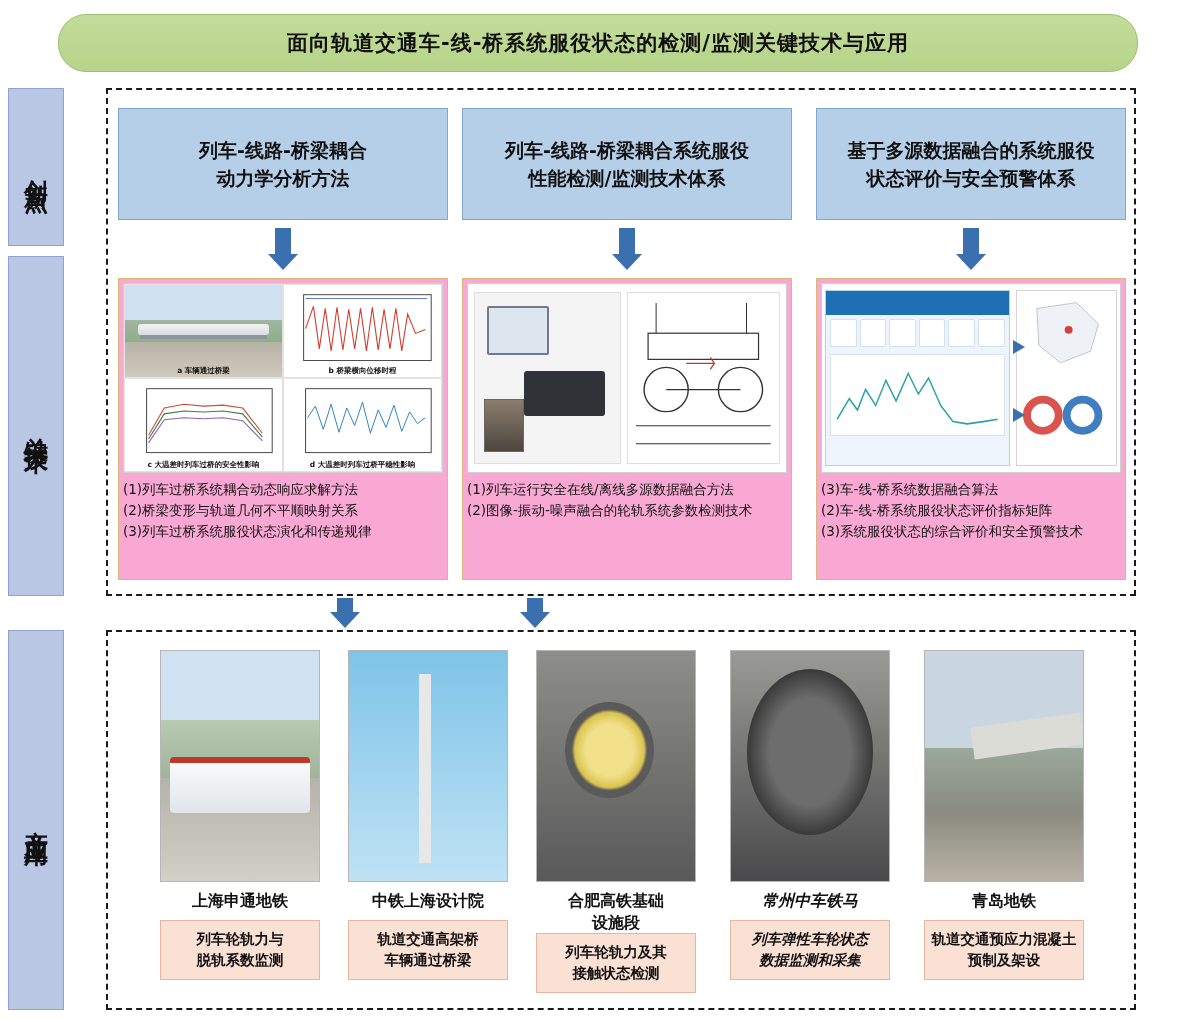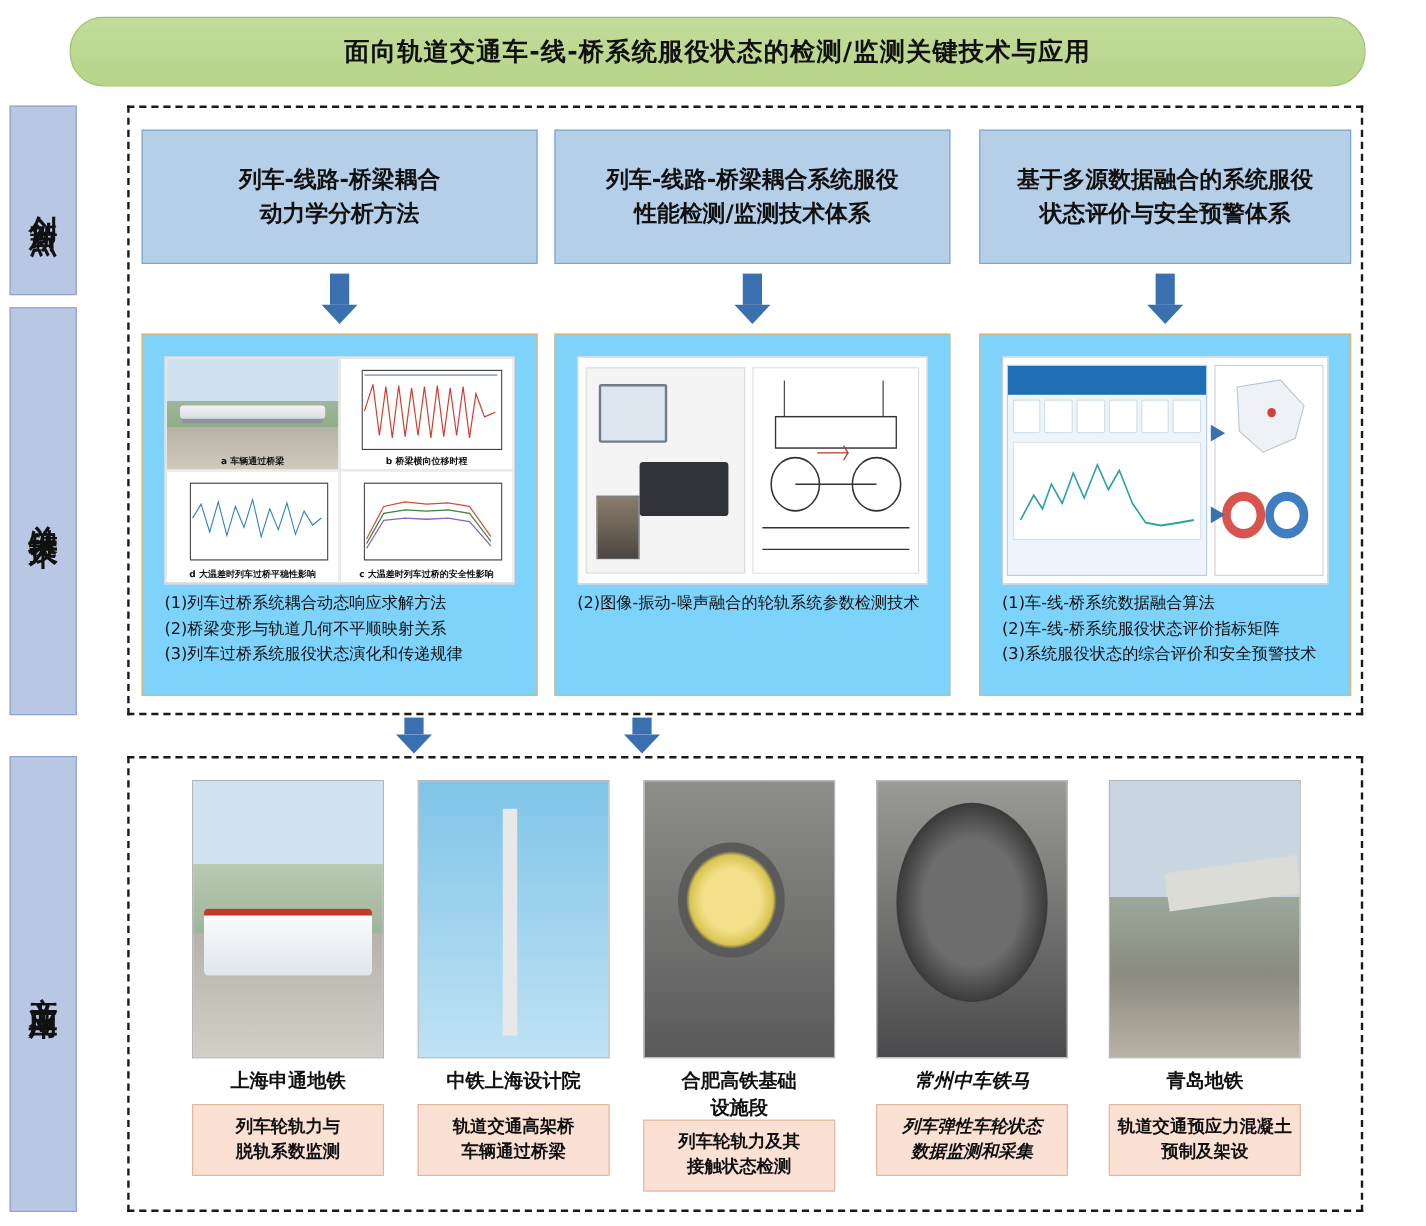--- a/index.html
+++ b/index.html
@@ -69,22 +69,22 @@
   #arrow-3{left:956px;top:228px;}
   .arrow-1 .stem,.arrow-down .stem{height:26px;}
 
   #arrow-b1{left:330px;top:598px;}
   #arrow-b2{left:520px;top:598px;}
   .arrow-b .stem{height:14px;}
 
   
   .keypanel{
     position:absolute;top:278px;height:302px;
-    background:#7dd3fc;border:1px solid #d9b778;box-sizing:border-box;
-    padding:18px;
+    background:#f9a8d4;border:1px solid #d9b778;box-sizing:border-box;
+    padding:4px;
   }
   #key-1{left:118px;width:330px;}
   #key-2{left:462px;width:330px;}
   #key-3{left:816px;width:310px;}
   .keypanel .imgzone{
     width:100%;height:190px;background:#fff;border:1px solid #cfcfcf;
     box-sizing:border-box;position:relative;overflow:hidden;
   }
   .keypanel .lines{margin-top:6px;}
   .keypanel .lines div{
@@ -245,33 +245,33 @@
             <rect x="20" y="10" width="130" height="68" fill="none" stroke="#444" stroke-width="1"></rect>
             <polyline points="22,45 30,22 36,66 42,24 48,68 54,23 60,67 66,25 72,66 78,24 84,68 90,23 96,67 102,25 108,66 114,24 120,68 126,30 134,50 144,46" fill="none" stroke="#d23b2f" stroke-width="1.1"></polyline>
             <line x1="22" y1="14" x2="146" y2="14" stroke="#2f56a8" stroke-width="0.8"></line>
           </svg>
           <div class="cap">b 桥梁横向位移时程</div>
         </div>
         <div class="plot">
           <svg width="100%" height="100%" viewBox="0 0 160 95" preserveAspectRatio="none">
             <rect x="0" y="0" width="160" height="95" fill="#ffffff"></rect>
             <rect x="22" y="10" width="128" height="66" fill="none" stroke="#444" stroke-width="1"></rect>
-            <polyline points="24,40 32,28 40,52 48,26 56,55 64,30 72,48 80,24 88,56 96,32 104,50 112,27 120,54 128,34 136,46 144,40" fill="none" stroke="#2f7fc1" stroke-width="1"></polyline>
-          </svg>
-          <div class="cap">d 大温差时列车过桥平稳性影响</div>
-        </div>
-        <div class="plot">
-          <svg width="100%" height="100%" viewBox="0 0 160 95" preserveAspectRatio="none">
-            <rect x="0" y="0" width="160" height="95" fill="#ffffff"></rect>
-            <rect x="22" y="10" width="128" height="66" fill="none" stroke="#444" stroke-width="1"></rect>
             <polyline points="24,58 40,30 60,26 80,28 100,27 120,30 140,56" fill="none" stroke="#cf4b3a" stroke-width="1.1"></polyline>
             <polyline points="24,62 40,36 60,33 80,34 100,33 120,36 140,60" fill="none" stroke="#3f7f3f" stroke-width="1.1"></polyline>
             <polyline points="24,66 40,42 60,40 80,41 100,40 120,43 140,64" fill="none" stroke="#8a63b8" stroke-width="1.1"></polyline>
           </svg>
           <div class="cap">c 大温差时列车过桥的安全性影响</div>
+        </div>
+        <div class="plot">
+          <svg width="100%" height="100%" viewBox="0 0 160 95" preserveAspectRatio="none">
+            <rect x="0" y="0" width="160" height="95" fill="#ffffff"></rect>
+            <rect x="22" y="10" width="128" height="66" fill="none" stroke="#444" stroke-width="1"></rect>
+            <polyline points="24,40 32,28 40,52 48,26 56,55 64,30 72,48 80,24 88,56 96,32 104,50 112,27 120,54 128,34 136,46 144,40" fill="none" stroke="#2f7fc1" stroke-width="1"></polyline>
+          </svg>
+          <div class="cap">d 大温差时列车过桥平稳性影响</div>
         </div>
       </div>
     </div>
     <div class="lines">
       <div>(1)列车过桥系统耦合动态响应求解方法</div>
       <div>(2)桥梁变形与轨道几何不平顺映射关系</div>
       <div>(3)列车过桥系统服役状态演化和传递规律</div>
     </div>
   </div>
 
@@ -291,20 +291,21 @@
           <circle cx="38" cy="96" r="22" fill="none" stroke="#333" stroke-width="1.4"></circle>
           <circle cx="112" cy="96" r="22" fill="none" stroke="#333" stroke-width="1.4"></circle>
           <line x1="38" y1="96" x2="112" y2="96" stroke="#333" stroke-width="1.2"></line>
           <line x1="8" y1="132" x2="142" y2="132" stroke="#333" stroke-width="1.2"></line>
           <line x1="8" y1="150" x2="142" y2="150" stroke="#333" stroke-width="1"></line>
           <path d="M58 70 L86 70 L82 64 M86 70 L82 76" fill="none" stroke="#c0392b" stroke-width="1.2"></path>
         </svg>
       </div>
     </div>
     <div class="lines">
+      <div>(1)列车运行安全在线/离线多源数据融合方法</div>
       <div>(2)图像-振动-噪声融合的轮轨系统参数检测技术</div>
     </div>
   </div>
 
   <div class="keypanel" id="key-3">
     <div class="imgzone">
       <div class="dash-scr">
         <div class="dash-top"></div>
         <div class="dash-kpis">
           <i></i>
@@ -325,21 +326,21 @@
           <path d="M20 18 L60 12 L82 34 L74 62 L44 74 L22 56 Z" fill="#eef2f6" stroke="#b9c6d2" stroke-width="1"></path>
           <circle cx="52" cy="40" r="4" fill="#d0433a"></circle>
           <circle cx="26" cy="128" r="16" fill="none" stroke="#d9534f" stroke-width="8"></circle>
           <circle cx="66" cy="128" r="16" fill="none" stroke="#3f7fc1" stroke-width="8"></circle>
         </svg>
       </div>
       <div class="arrow-sm" style="left:64%;top:30%;"></div>
       <div class="arrow-sm" style="left:64%;top:66%;"></div>
     </div>
     <div class="lines">
-      <div>(1)车-线-桥系统数据融合算法</div>
+      <div>(3)车-线-桥系统数据融合算法</div>
       <div>(2)车-线-桥系统服役状态评价指标矩阵</div>
       <div>(3)系统服役状态的综合评价和安全预警技术</div>
     </div>
   </div>
 
   <div class="arrow-down arrow-b" id="arrow-b1">
     <div class="stem" style="height:14px;"></div>
       <div class="head"></div>
   </div>
   <div class="arrow-down arrow-b" id="arrow-b2">

